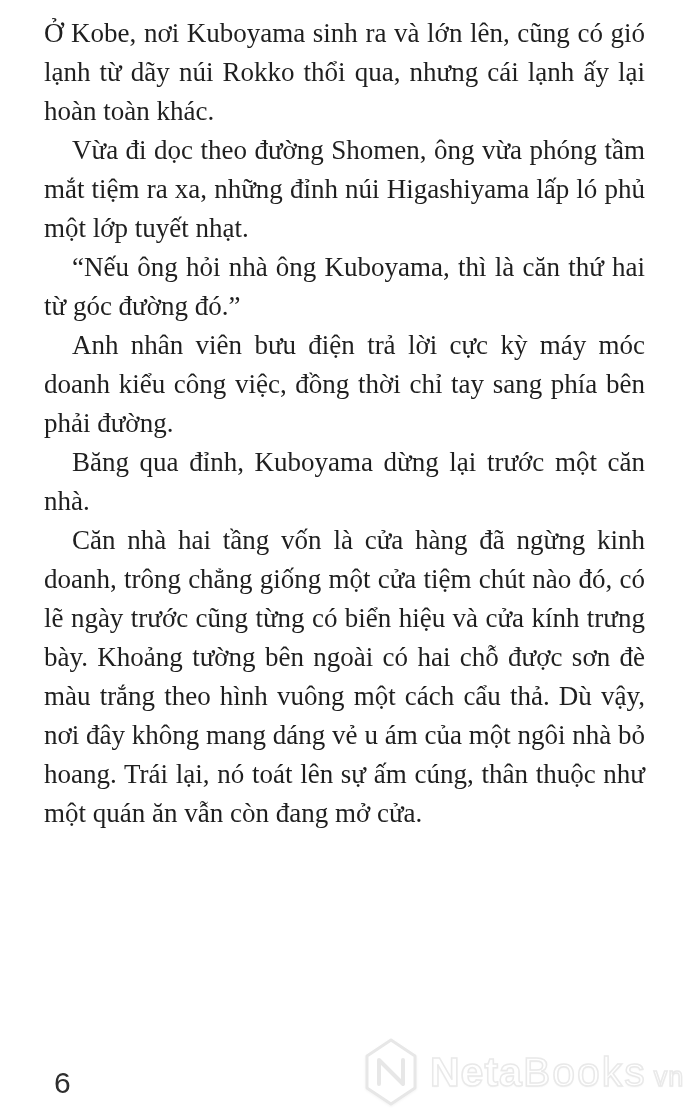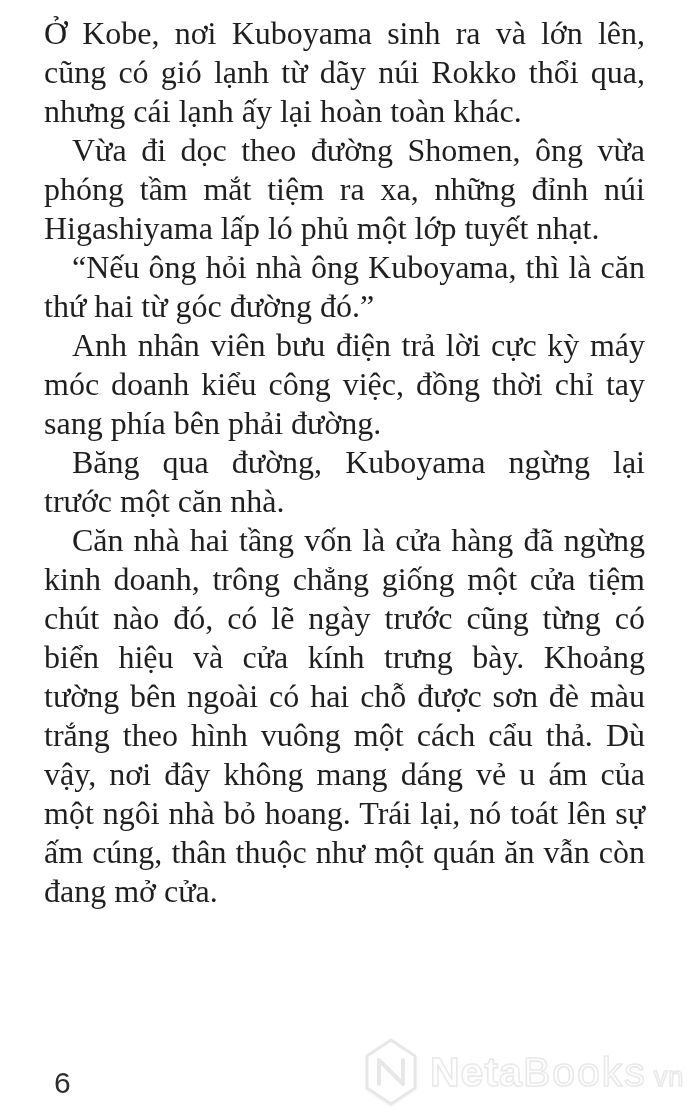--- a/index.html
+++ b/index.html
@@ -17,21 +17,21 @@
   .page {
     position: absolute;
     inset: 0;
     background: #ffffff;
   }
   .text-block {
     position: absolute;
     left: 44px;
     top: 14px;
     width: 601px;
-    font-size: 32px;
+    font-size: 27px;
     line-height: 39px;
     color: #1f1f1f;
     text-align: justify;
     text-justify: inter-word;
   }
   .text-block p {
     margin: 0;
     padding: 0;
     text-indent: 28px;
   }
@@ -89,21 +89,21 @@
 </head>
 <body>
 
 <div class="page">
 
   <div class="text-block">
     <p class="no-indent">Ở Kobe, nơi Kuboyama sinh ra và lớn lên, cũng có gió lạnh từ dãy núi Rokko thổi qua, nhưng cái lạnh ấy lại hoàn toàn khác.</p>
     <p>Vừa đi dọc theo đường Shomen, ông vừa phóng tầm mắt tiệm ra xa, những đỉnh núi Higashiyama lấp ló phủ một lớp tuyết nhạt.</p>
     <p>“Nếu ông hỏi nhà ông Kuboyama, thì là căn thứ hai từ góc đường đó.”</p>
     <p>Anh nhân viên bưu điện trả lời cực kỳ máy móc doanh kiểu công việc, đồng thời chỉ tay sang phía bên phải đường.</p>
-    <p>Băng qua đường, Kuboyama ngừng lại trước một căn nhà.</p>
+    <p>Băng qua đỉnh, Kuboyama dừng lại trước một căn nhà.</p>
     <p>Căn nhà hai tầng vốn là cửa hàng đã ngừng kinh doanh, trông chẳng giống một cửa tiệm chút nào đó, có lẽ ngày trước cũng từng có biển hiệu và cửa kính trưng bày. Khoảng tường bên ngoài có hai chỗ được sơn đè màu trắng theo hình vuông một cách cẩu thả. Dù vậy, nơi đây không mang dáng vẻ u ám của một ngôi nhà bỏ hoang. Trái lại, nó toát lên sự ấm cúng, thân thuộc như một quán ăn vẫn còn đang mở cửa.</p>
   </div>
 
   <div class="page-number">6</div>
 
   <div class="watermark">
     <svg class="wm-logo" width="54" height="68" viewBox="0 0 54 68" xmlns="http://www.w3.org/2000/svg">
       <polygon points="27,2 51,18 51,50 27,66 3,50 3,18" fill="#ffffff" stroke="#e7e7e7" stroke-width="3" stroke-linejoin="round"></polygon>
       <path d="M 15 46 L 15 22 L 39 46 L 39 22" fill="none" stroke="#e7e7e7" stroke-width="4" stroke-linecap="round" stroke-linejoin="round"></path>
     </svg>

